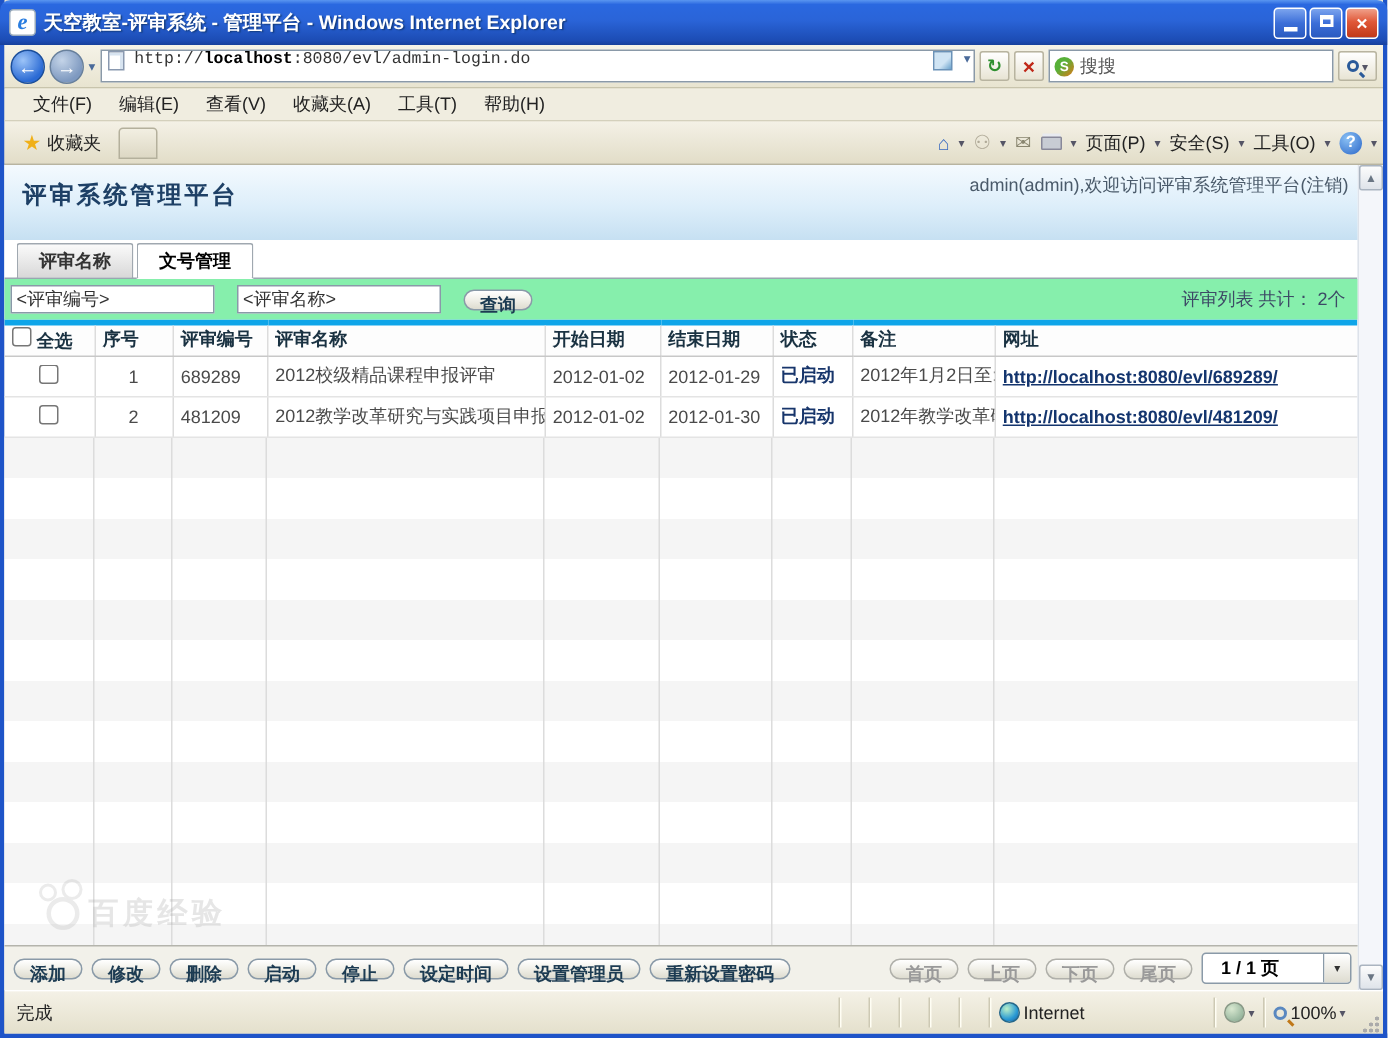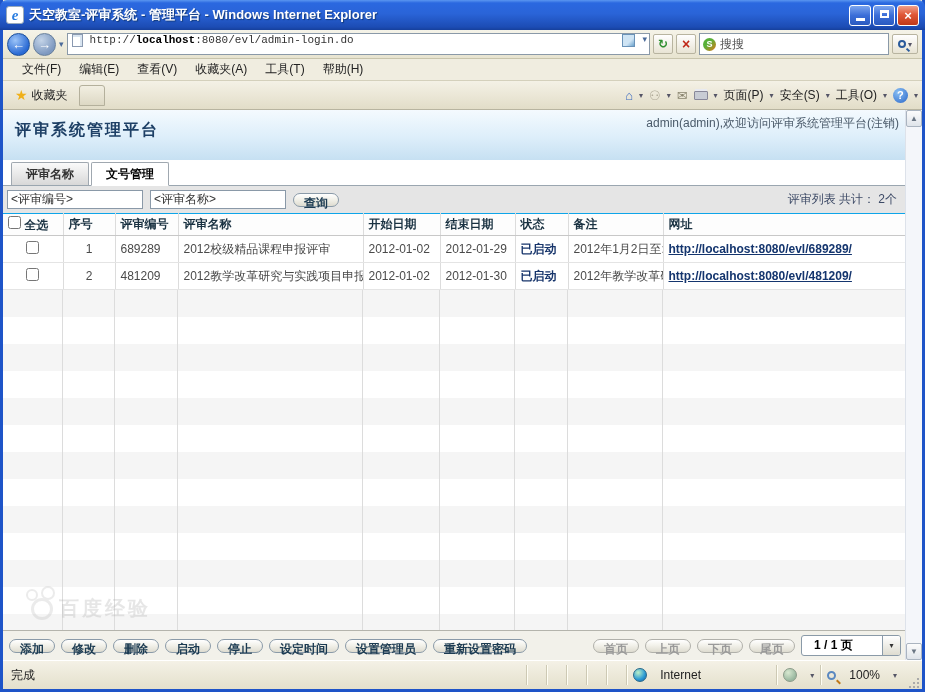--- a/index.html
+++ b/index.html
@@ -63,27 +63,27 @@
 
   .banner { height:50px; background:linear-gradient(180deg,#f4fafe 0%,#ddeefa 55%,#c6e0f2 100%); position:relative; }
   .banner h1 { font-family:"Liberation Serif","DejaVu Serif",serif; font-size:16px; color:#1e4066; padding:10px 0 0 12px; letter-spacing:2px; }
   .user-info { position:absolute; right:6px; top:5px; font-size:12px; color:#4a5a6a; }
 
   .tabs-row { height:26px; border-bottom:1px solid #9aa6b0; display:flex; align-items:flex-end; padding-left:8px; background:#fff; }
   .page-tab { height:24px; line-height:23px; padding:0 14px; font-size:12px; font-weight:bold; margin-bottom:-1px; border:1px solid #a0a8b0; border-radius:2px 2px 0 0; }
   .page-tab.inactive { background:linear-gradient(180deg,#fafafa,#d8d8d8); color:#333; border-bottom:1px solid #9aa6b0; margin-right:2px; }
   .page-tab.active { background:#fff; color:#000; border-bottom:1px solid #fff; }
 
-  .search-row { height:27px; display:flex; align-items:center; padding:0 4px; gap:7px; position:relative; background:#e5e5e5; }
+  .search-row { height:27px; display:flex; align-items:center; padding:0 4px; gap:15px; position:relative; background:#86efac; }
   .search-input { width:136px; height:19px; border:1px solid #8a99a8; font-size:12px; color:#333; padding:0 3px; background:#fff; }
   .xp-btn { height:14px; padding:0 10px; border:1px solid #8a9aa8; border-radius:9px; background:linear-gradient(180deg,#ffffff,#f2f1ea 45%,#dedcd0); font-size:12px; font-weight:bold; color:#1c3b52; text-align:center; line-height:19px; white-space:nowrap; }
   .summary { position:absolute; right:8px; font-size:12px; color:#3d4a66; }
 
   table.grid { width:902px; border-collapse:collapse; table-layout:fixed; font-size:12px; }
-  table.grid th { height:22px; border-top:1px solid #0ea5e9; border-bottom:1px solid #c8c8c8; border-right:1px solid #dcdcdc; color:#1a3242; font-weight:bold; text-align:left; padding:0 5px; background:#fdfdfd; white-space:nowrap; overflow:hidden; }
+  table.grid th { height:22px; border-top:4px solid #0ea5e9; border-bottom:1px solid #c8c8c8; border-right:1px solid #dcdcdc; color:#1a3242; font-weight:bold; text-align:left; padding:0 5px; background:#fdfdfd; white-space:nowrap; overflow:hidden; }
   table.grid td { height:27px; border-bottom:1px solid #e4e4e4; border-right:1px solid #dcdcdc; padding:0 5px; color:#4a4a4a; white-space:nowrap; overflow:hidden; background:#fff; }
   table.grid th:last-child, table.grid td:last-child { border-right:none; }
   td.center, th.center { text-align:center; }
   td.name-cell { color:#333; }
   .status-text { color:#17356b; font-weight:bold; }
   a.row-link { color:#14356e; font-weight:bold; text-decoration:underline; }
 
   .empty-grid { flex:1; position:relative; background:repeating-linear-gradient(180deg,#f5f5f5 0 27px,#ffffff 27px 54px); }
   .vline { position:absolute; top:0; bottom:0; width:1px; background:#dcdcdc; }
   .watermark { position:absolute; left:28px; bottom:8px; display:flex; align-items:center; gap:6px; opacity:0.28; pointer-events:none; }
@@ -98,21 +98,21 @@
   .page-select .val { flex:1; font-size:12px; font-weight:bold; color:#000; padding-left:12px; }
   .page-select .sel-btn { width:18px; height:19px; border-left:1px solid #8a9aa8; background:linear-gradient(180deg,#fff,#dedcd0); text-align:center; font-size:8px; color:#333; line-height:19px; border-radius:0 2px 2px 0; }
 
   
   .scrollbar { width:17px; background:#f4f6fa; border-left:1px solid #dde2ea; display:flex; flex-direction:column; justify-content:space-between; }
   .sb-btn { height:17px; border:1px solid #aab4c0; border-radius:2px; background:linear-gradient(180deg,#fcfcfc,#dfe4ea); color:#6a7684; font-size:8px; text-align:center; line-height:15px; }
 
   
   .statusbar { flex:0 0 29px; height:29px; background:linear-gradient(180deg,#f4f1e6,#e4e0cc); border-top:1px solid #fff; box-shadow:0 -1px 0 #b8b4a0; display:flex; align-items:center; padding:0 2px 0 8px; font-size:12px; color:#222; }
   .status-done { flex:1; }
-  .status-cell { height:20px; border-left:1px solid #cdc9b4; box-shadow:inset 1px 0 0 #fffef4; display:flex; align-items:center; padding:0 6px; gap:13px; }
+  .status-cell { height:20px; border-left:1px solid #cdc9b4; box-shadow:inset 1px 0 0 #fffef4; display:flex; align-items:center; padding:0 6px; gap:2px; }
   .status-cell.tiny { width:20px; }
   .globe-icon { width:14px; height:14px; border-radius:50%; background:radial-gradient(circle at 35% 30%,#baf0c8,#2a9ad4 60%,#1a5aa0); border:1px solid #26688a; }
   .zone-icon { width:14px; height:14px; border-radius:50%; background:radial-gradient(circle at 35% 30%,#d8e8d0,#9ab8a0 70%); border:1px solid #8a9a88; }
   .zoom-mag { width:9px; height:9px; border:2px solid #5a88c0; border-radius:50%; position:relative; }
   .zoom-mag::after { content:""; position:absolute; width:5px; height:2px; background:#c07818; transform:rotate(45deg); left:7px; top:8px; }
   .grip { width:13px; height:13px; margin-left:4px; align-self:flex-end; background:
     radial-gradient(circle at 3px 11px,#aaa 1.2px,transparent 1.5px),
     radial-gradient(circle at 7px 7px,#aaa 1.2px,transparent 1.5px),
     radial-gradient(circle at 11px 3px,#aaa 1.2px,transparent 1.5px),
     radial-gradient(circle at 7px 11px,#aaa 1.2px,transparent 1.5px),

